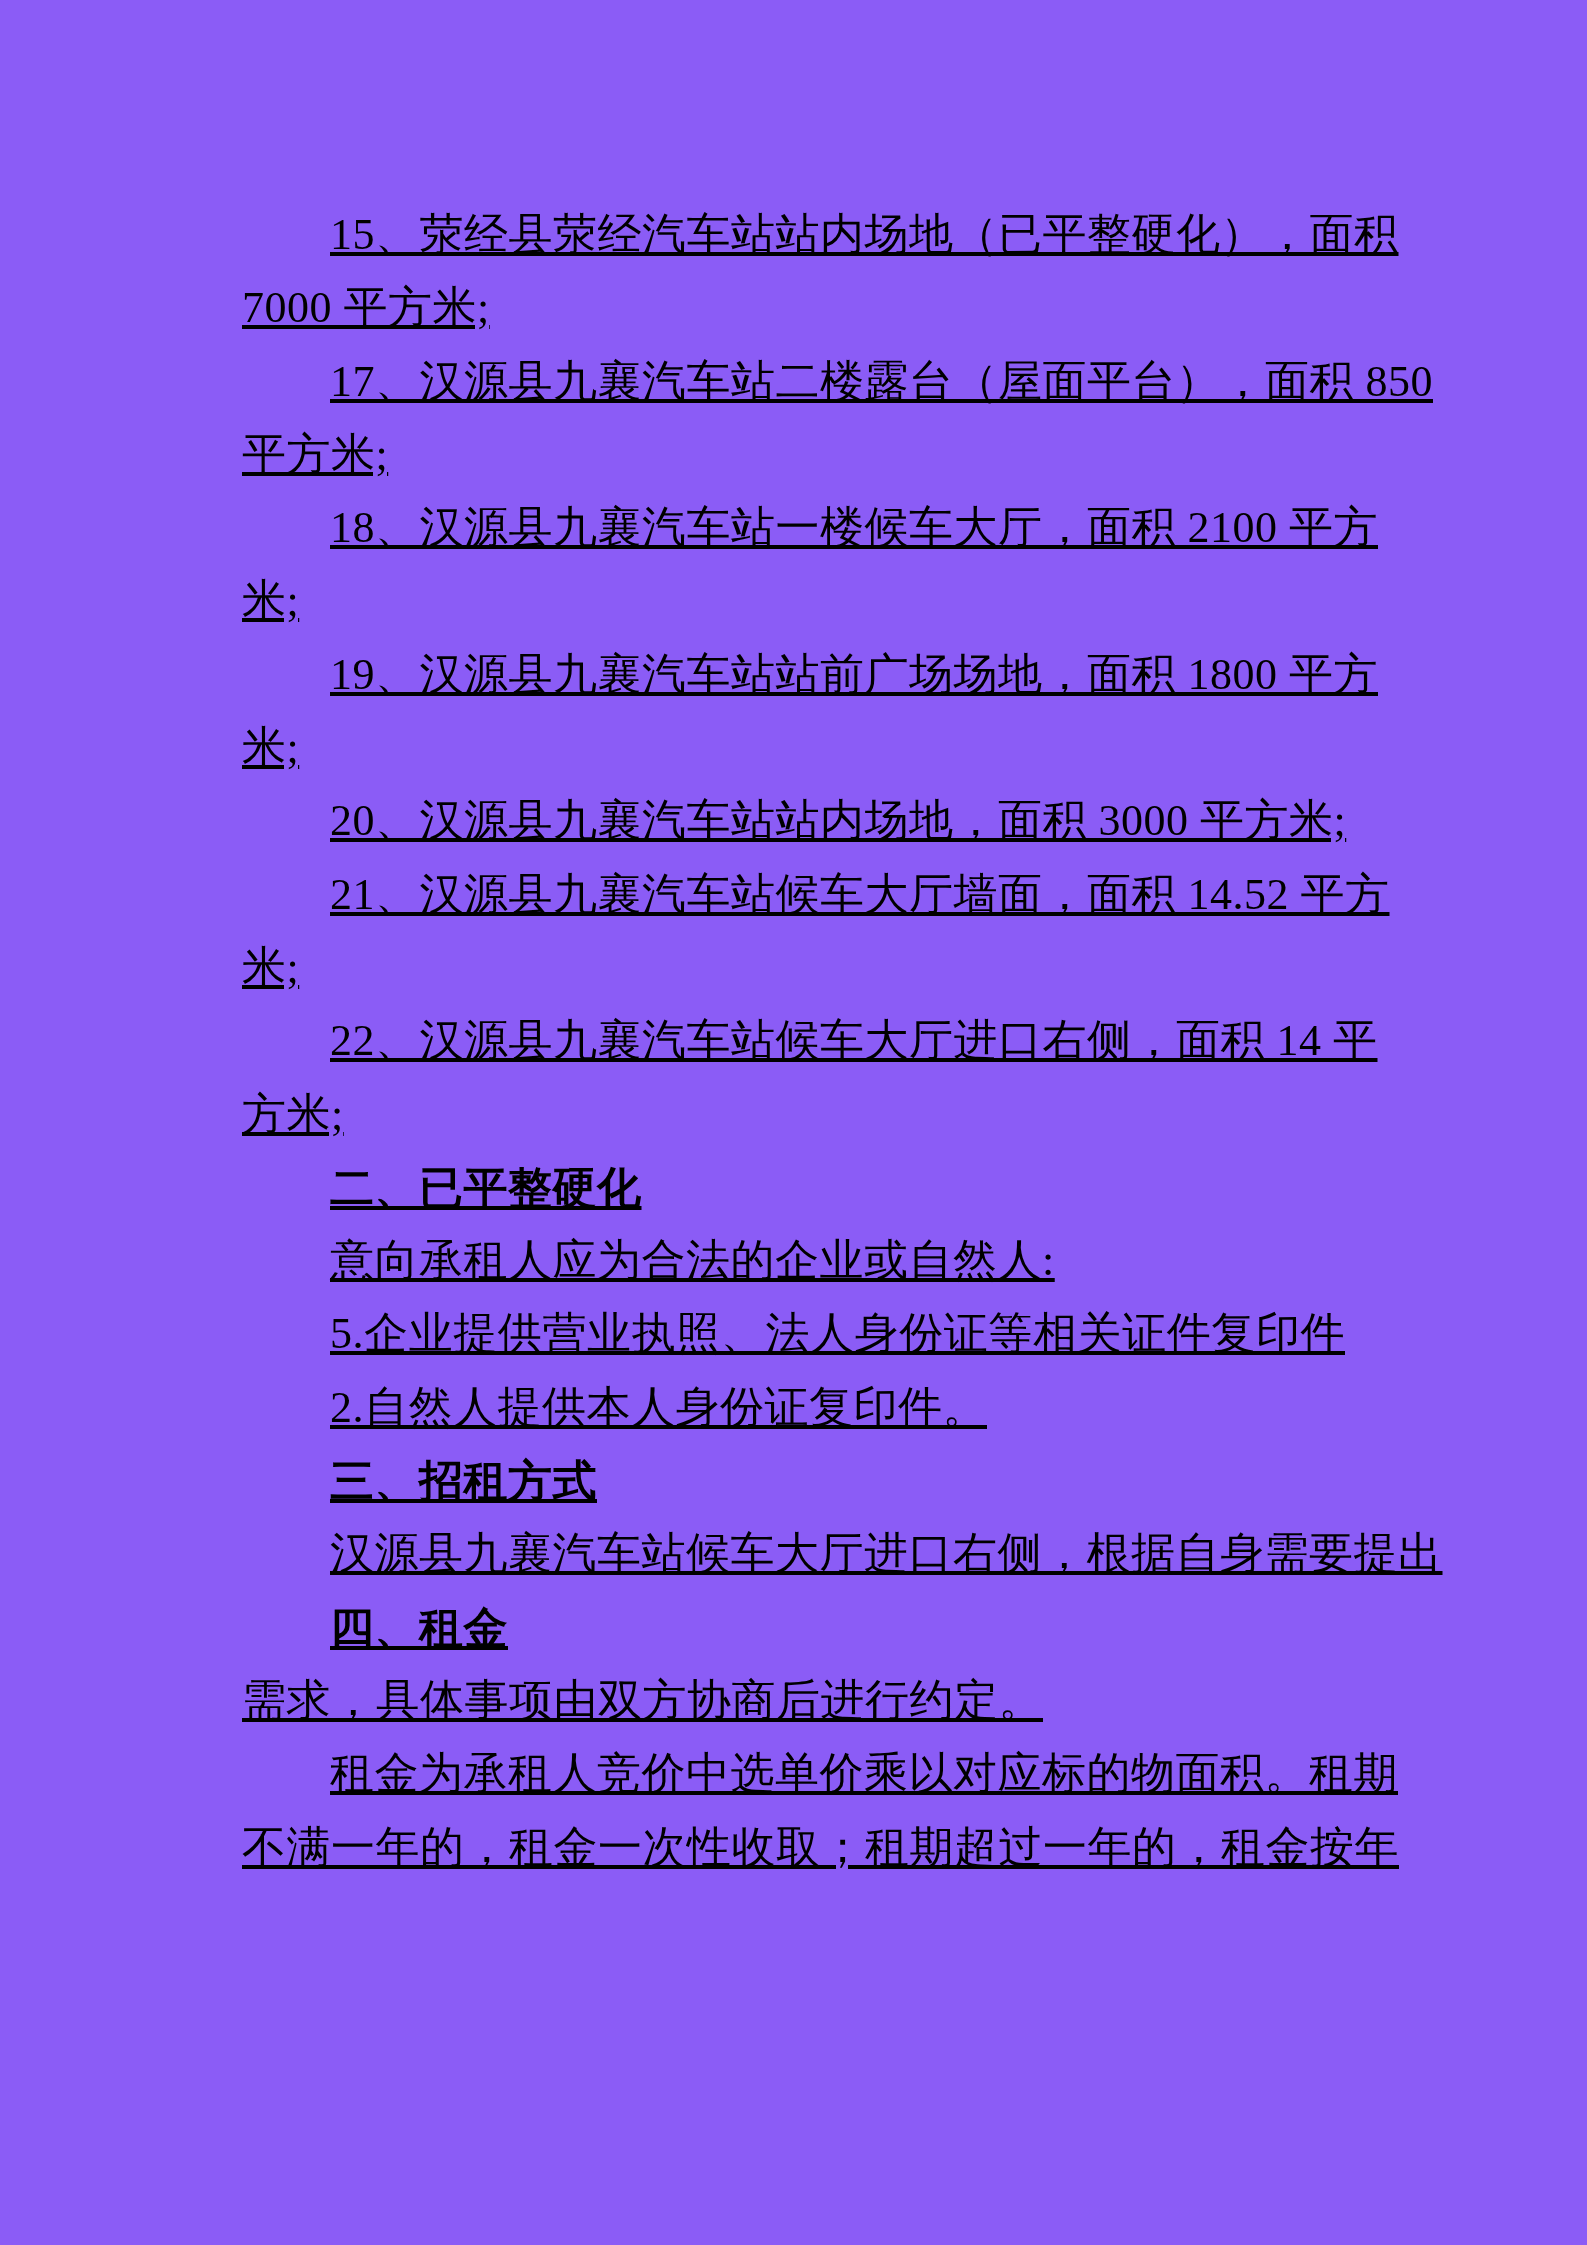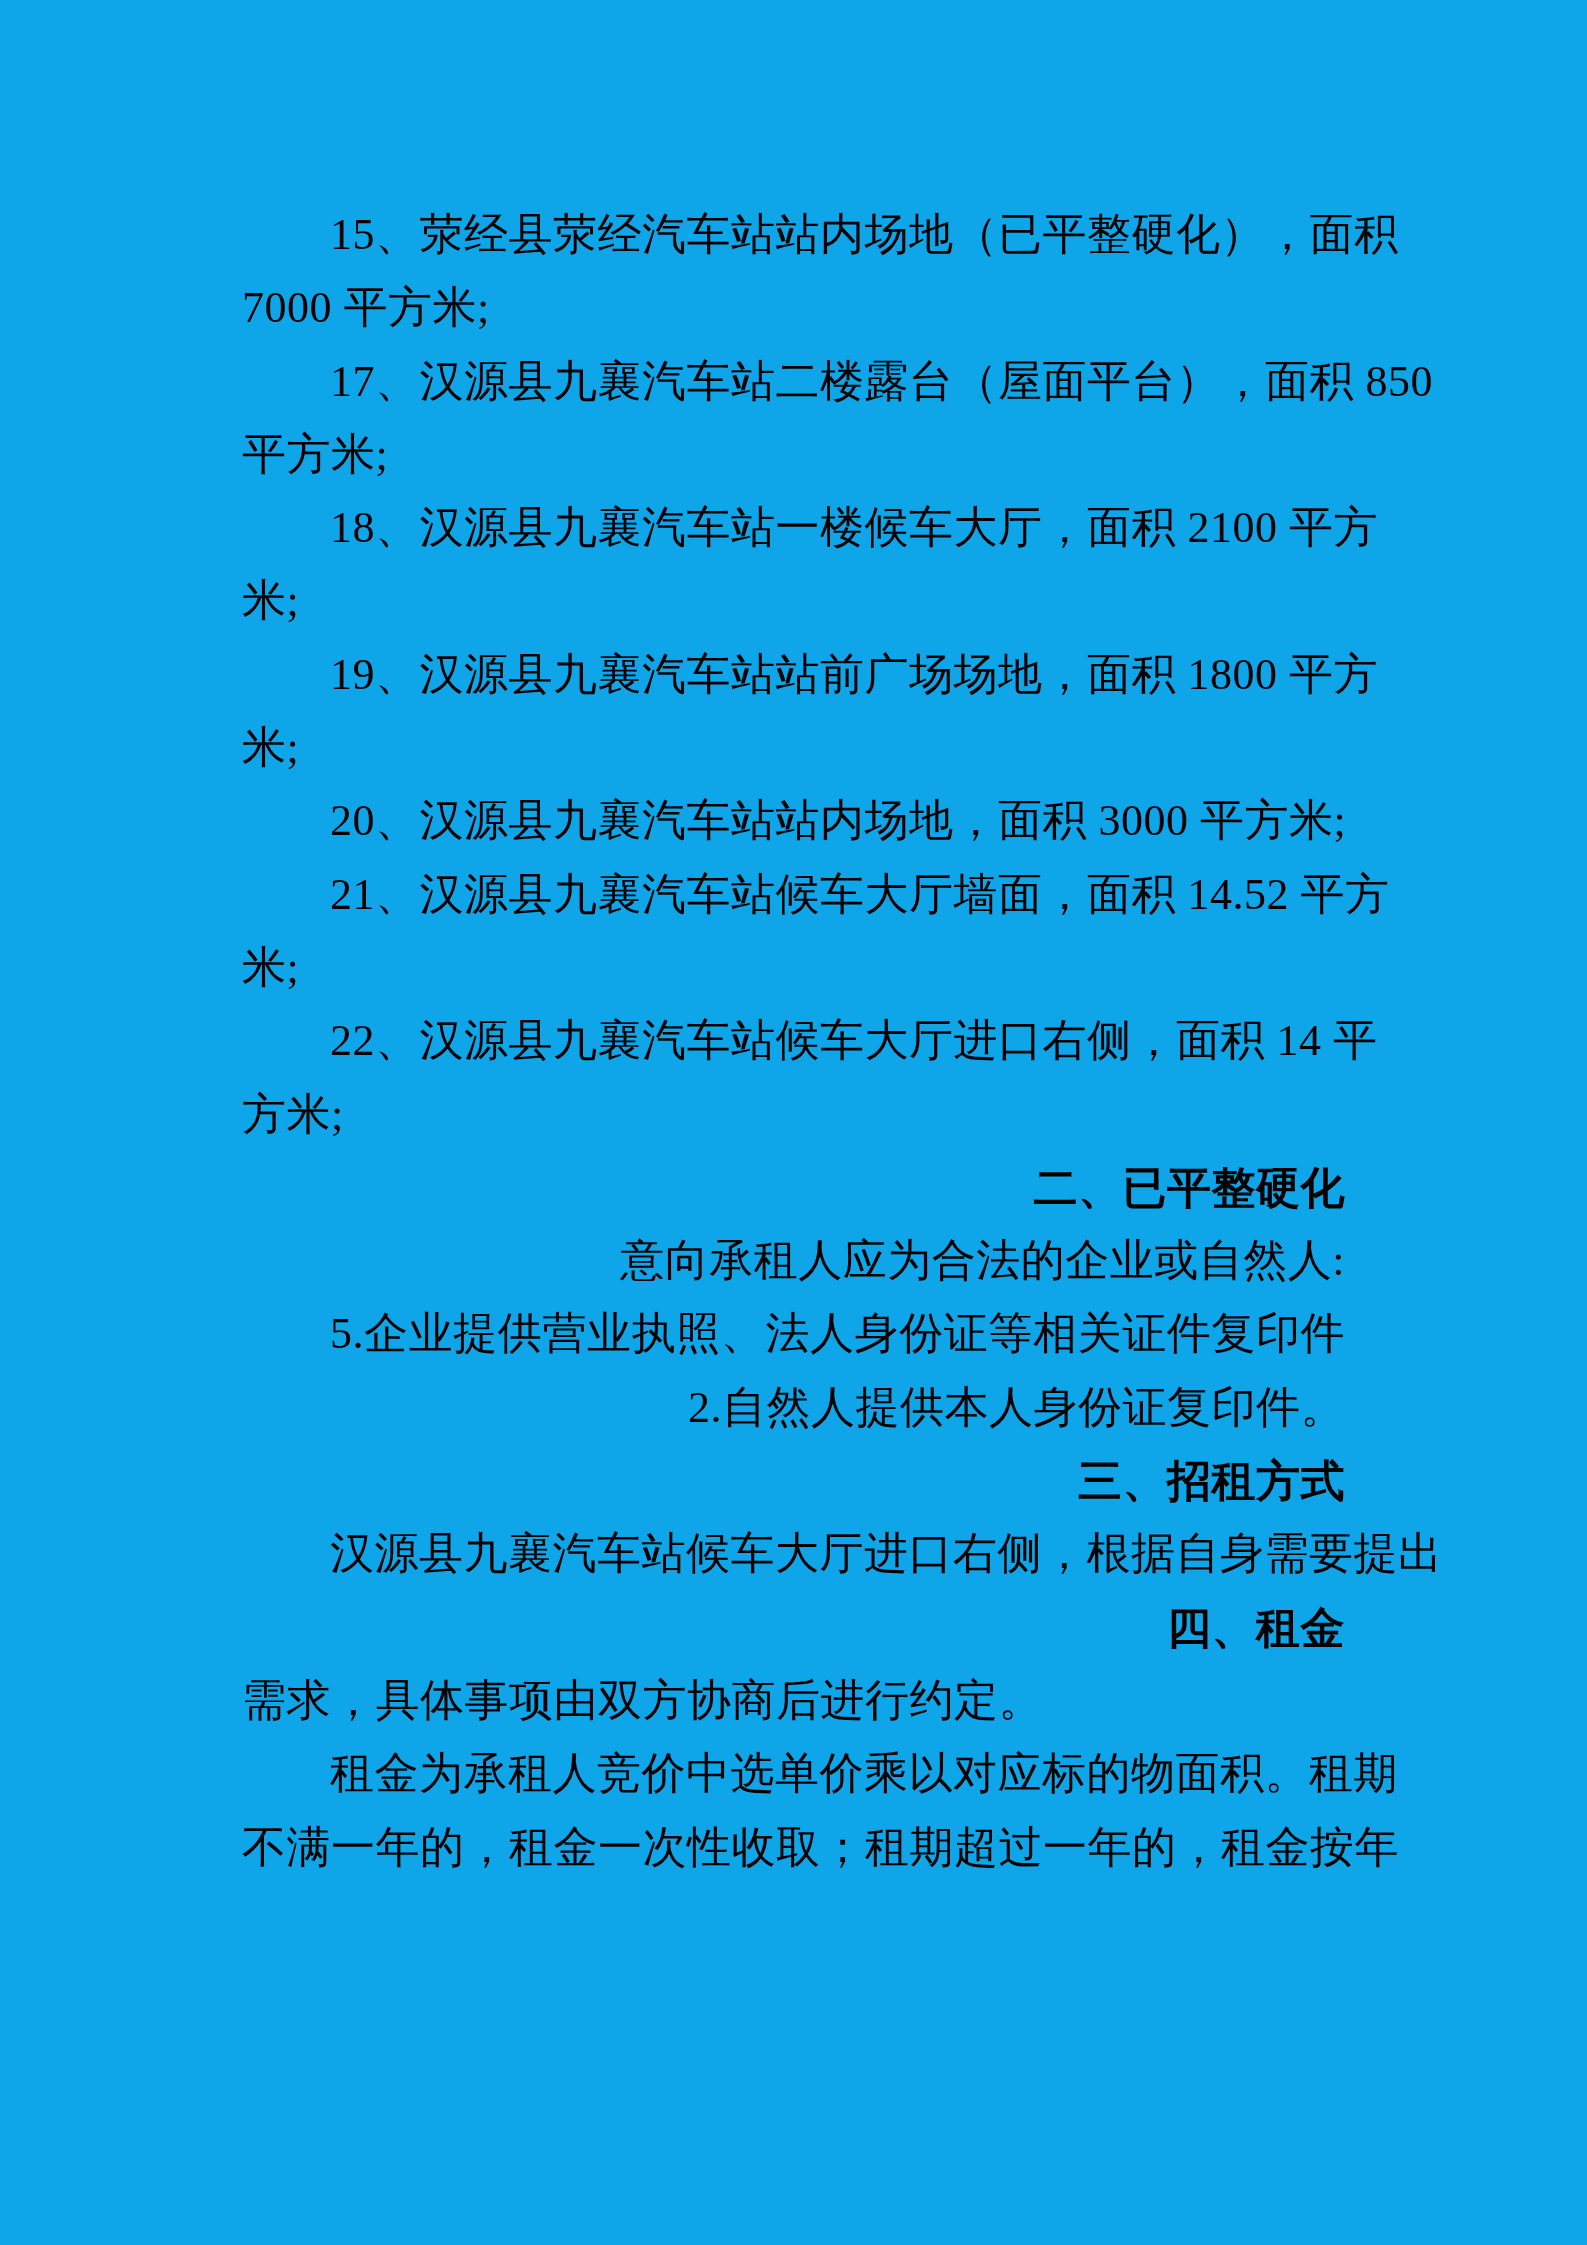--- a/index.html
+++ b/index.html
@@ -20,36 +20,35 @@
   }
   .line {
     height: 73.3px;
     line-height: 73.3px;
     font-size: 44px;
     white-space: nowrap;
     letter-spacing: 0.5px;
   }
   .line.indent {
     text-indent: 88px;
-    text-align: right;
   }
   .line.full {
     text-align: justify;
     text-align-last: justify;
     text-justify: inter-character;
   }
   .line.heading {
     font-family: "Liberation Sans", "DejaVu Sans", sans-serif;
     font-weight: 700;
   }
 </style>
 </head>
 <body>
 
-<div class="page" style="background: #0ea5e9; color: rgb(0, 0, 0);">
+<div class="page" style="background: #8b5cf6; color: rgb(0, 0, 0); text-decoration: underline;">
     <div class="line indent full">15、荥经县荥经汽车站站内场地（已平整硬化），面积</div>
     <div class="line">7000 平方米;</div>
     <div class="line indent full">17、汉源县九襄汽车站二楼露台（屋面平台），面积 850</div>
     <div class="line">平方米;</div>
     <div class="line indent full">18、汉源县九襄汽车站一楼候车大厅，面积 2100 平方</div>
     <div class="line">米;</div>
     <div class="line indent full">19、汉源县九襄汽车站站前广场场地，面积 1800 平方</div>
     <div class="line">米;</div>
     <div class="line indent">20、汉源县九襄汽车站站内场地，面积 3000 平方米;</div>
     <div class="line indent full">21、汉源县九襄汽车站候车大厅墙面，面积 14.52 平方</div>

